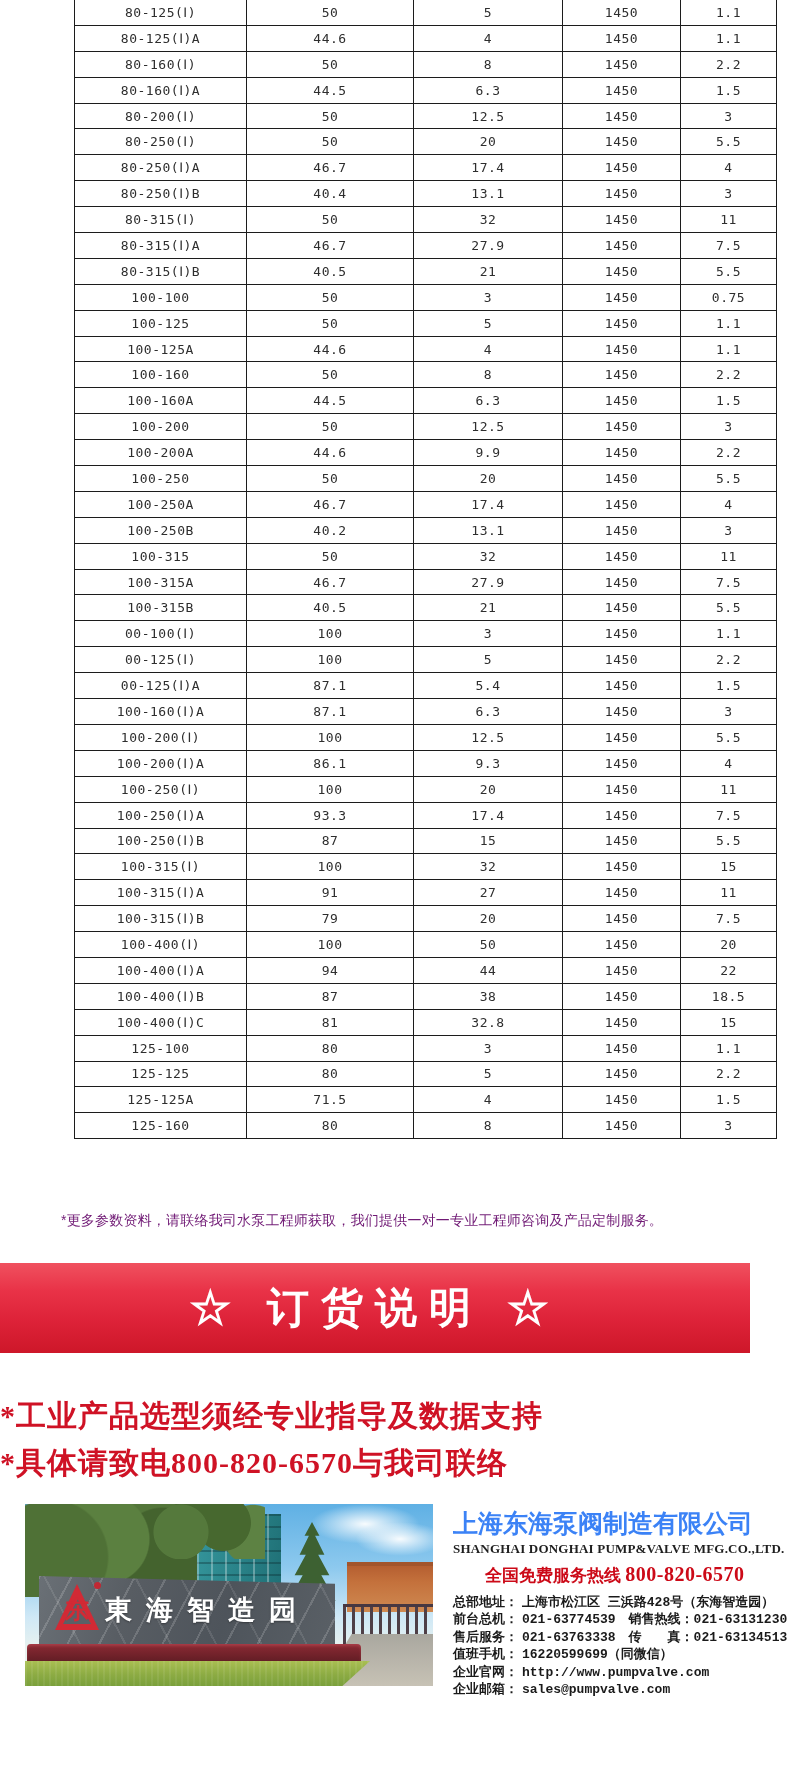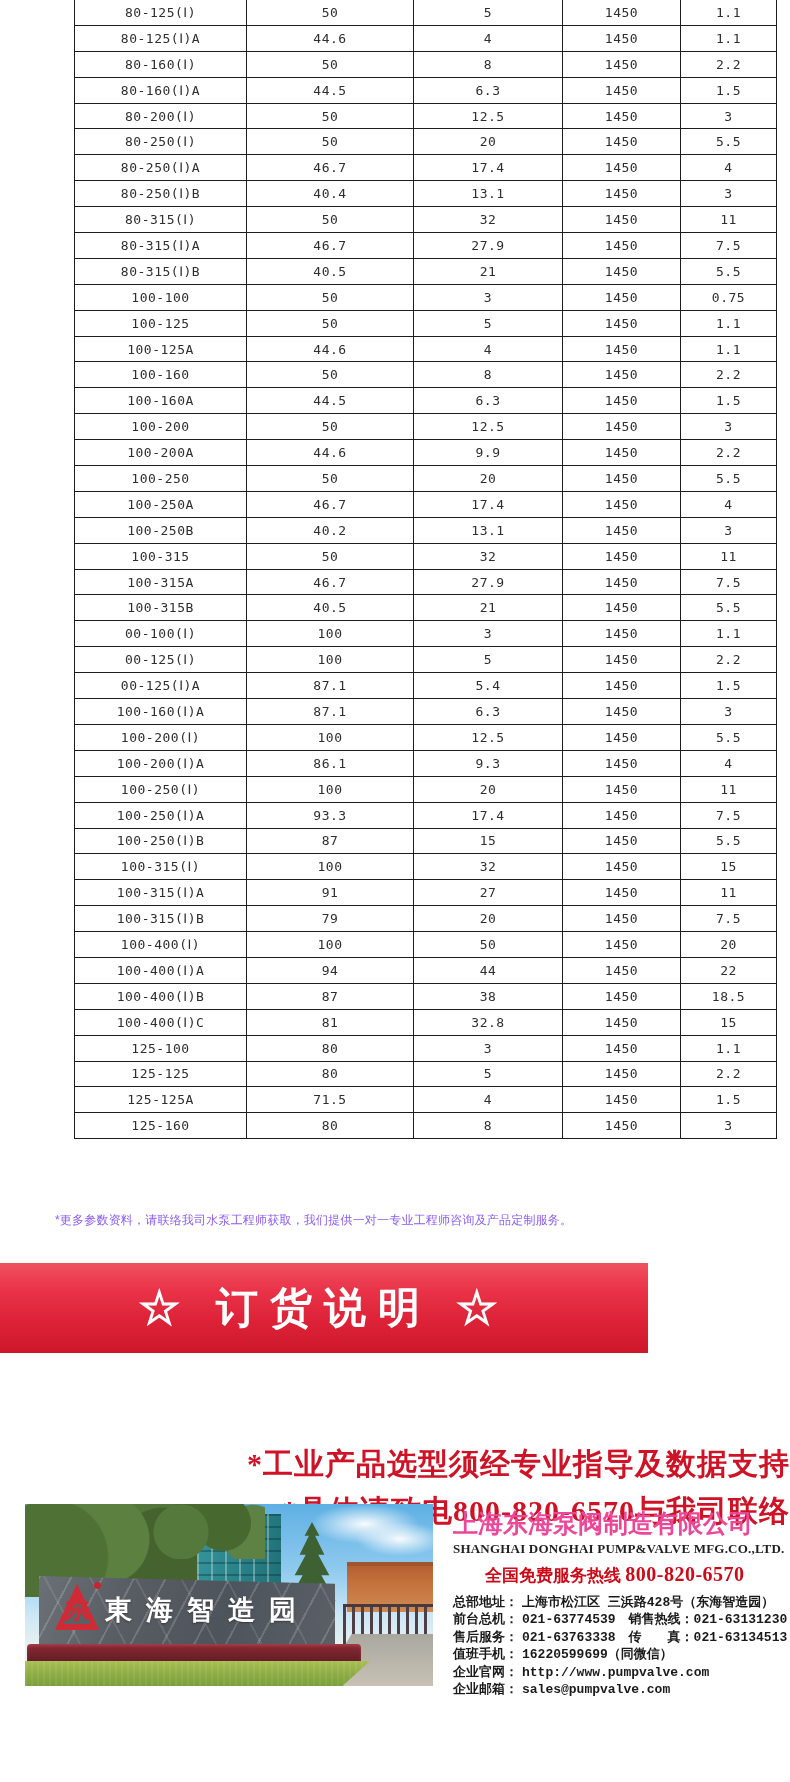--- a/index.html
+++ b/index.html
@@ -8,32 +8,32 @@
 
   
   .spec-table-wrap{position:absolute;left:42px;top:-1px;margin-left:32px;}
   table.spec{border-collapse:collapse;table-layout:fixed;width:702px;
              font-family:"DejaVu Sans Mono","Liberation Mono",monospace;
              font-size:13px;color:#2e2e2e;}
   table.spec td{border:1px solid #1c1c1c;height:24.9px;text-align:center;
                 vertical-align:middle;padding:0;letter-spacing:0.5px;overflow:hidden;white-space:nowrap;}
 
   
-  .note{position:absolute;left:55px;top:1212px;width:700px;font-size:12px;color:#8b5cf6;
+  .note{position:absolute;left:61px;top:1212px;width:700px;font-size:14px;color:#701a75;
         letter-spacing:0.2px;}
 
   
-  .banner{position:absolute;left:0;top:1263px;width:648px;height:90px;
+  .banner{position:absolute;left:0;top:1263px;width:750px;height:90px;
           background:linear-gradient(180deg,#f0515f 0%,#e93348 30%,#dd2238 65%,#cd1729 100%);
           display:flex;align-items:center;justify-content:center;}
   .banner-text{color:#ffffff;font-size:42px;font-weight:bold;letter-spacing:12px;
                font-family:"Liberation Sans",sans-serif;}
 
   
-  .order-notes{position:absolute;left:0;top:1392px;width:790px;text-align:right;margin-top:48px;}
+  .order-notes{position:absolute;left:0;top:1392px;width:790px;text-align:left;}
   .order-note-line{font-family:"Liberation Serif",serif;font-weight:bold;color:#cf1225;
                    font-size:30px;line-height:47px;letter-spacing:1px;}
 
   
   .photo{position:absolute;left:25px;top:1504px;width:408px;height:182px;overflow:hidden;background:#9cc8e8;}
   .sky{position:absolute;inset:0;background:linear-gradient(180deg,#5fb0e4 0%,#8dc9ee 35%,#cfe8f6 62%,#e9f2ef 80%);}
   .cloud{position:absolute;background:radial-gradient(ellipse at center,rgba(255,255,255,.95) 0%,rgba(255,255,255,0) 70%);}
   .cloud.c1{left:285px;top:0px;width:110px;height:40px;}
   .cloud.c2{left:330px;top:18px;width:90px;height:34px;}
   .trees-left{position:absolute;left:-15px;top:-12px;width:225px;height:105px;
@@ -82,21 +82,21 @@
     letter-spacing:14px;font-family:"Liberation Sans",sans-serif;text-shadow:0 1px 2px rgba(0,0,0,.35);white-space:nowrap;}
   .hedge{position:absolute;left:2px;top:140px;width:334px;height:23px;border-radius:4px;
     background:linear-gradient(180deg,#8c2a34 0%,#6b2028 60%,#571a21 100%);
     box-shadow:inset 0 2px 3px rgba(255,120,130,.25);}
   .lawn{position:absolute;left:0;top:157px;width:345px;height:25px;
     background:repeating-linear-gradient(90deg,rgba(255,255,255,.07) 0 2px,transparent 2px 6px),
                linear-gradient(180deg,#a9bf52 0%,#8cab43 55%,#7aa03b 100%);
     clip-path:polygon(0 0,100% 0,92% 100%,0 100%);}
 
   .company{position:absolute;left:453px;top:1509px;width:320px;}
-  .company-name{font-size:25px;font-weight:900;color:#ec4899;letter-spacing:0px;
+  .company-name{font-size:25px;font-weight:900;color:#3b82f6;letter-spacing:0px;
     font-family:"Liberation Sans",sans-serif;white-space:nowrap;line-height:29px;}
   .company-name-en{font-family:"Liberation Serif",serif;font-weight:bold;font-size:13px;
     color:#1f1f1f;letter-spacing:0.2px;margin-top:3px;white-space:nowrap;}
   .hotline{margin-top:6px;color:#cc0a18;font-family:"Liberation Serif",serif;font-weight:bold;
     font-size:17px;white-space:nowrap;margin-left:32px;}
   .hotline .hotline-num{font-size:20px;letter-spacing:0.5px;}
   .contacts{margin-top:7px;}
   .contact-line{font-family:Liberation Mono, monospace;font-weight:bold;font-size:13px;
     line-height:17.4px;color:#1a1a1a;white-space:nowrap;}
   .contact-label{margin-right:4px;}

